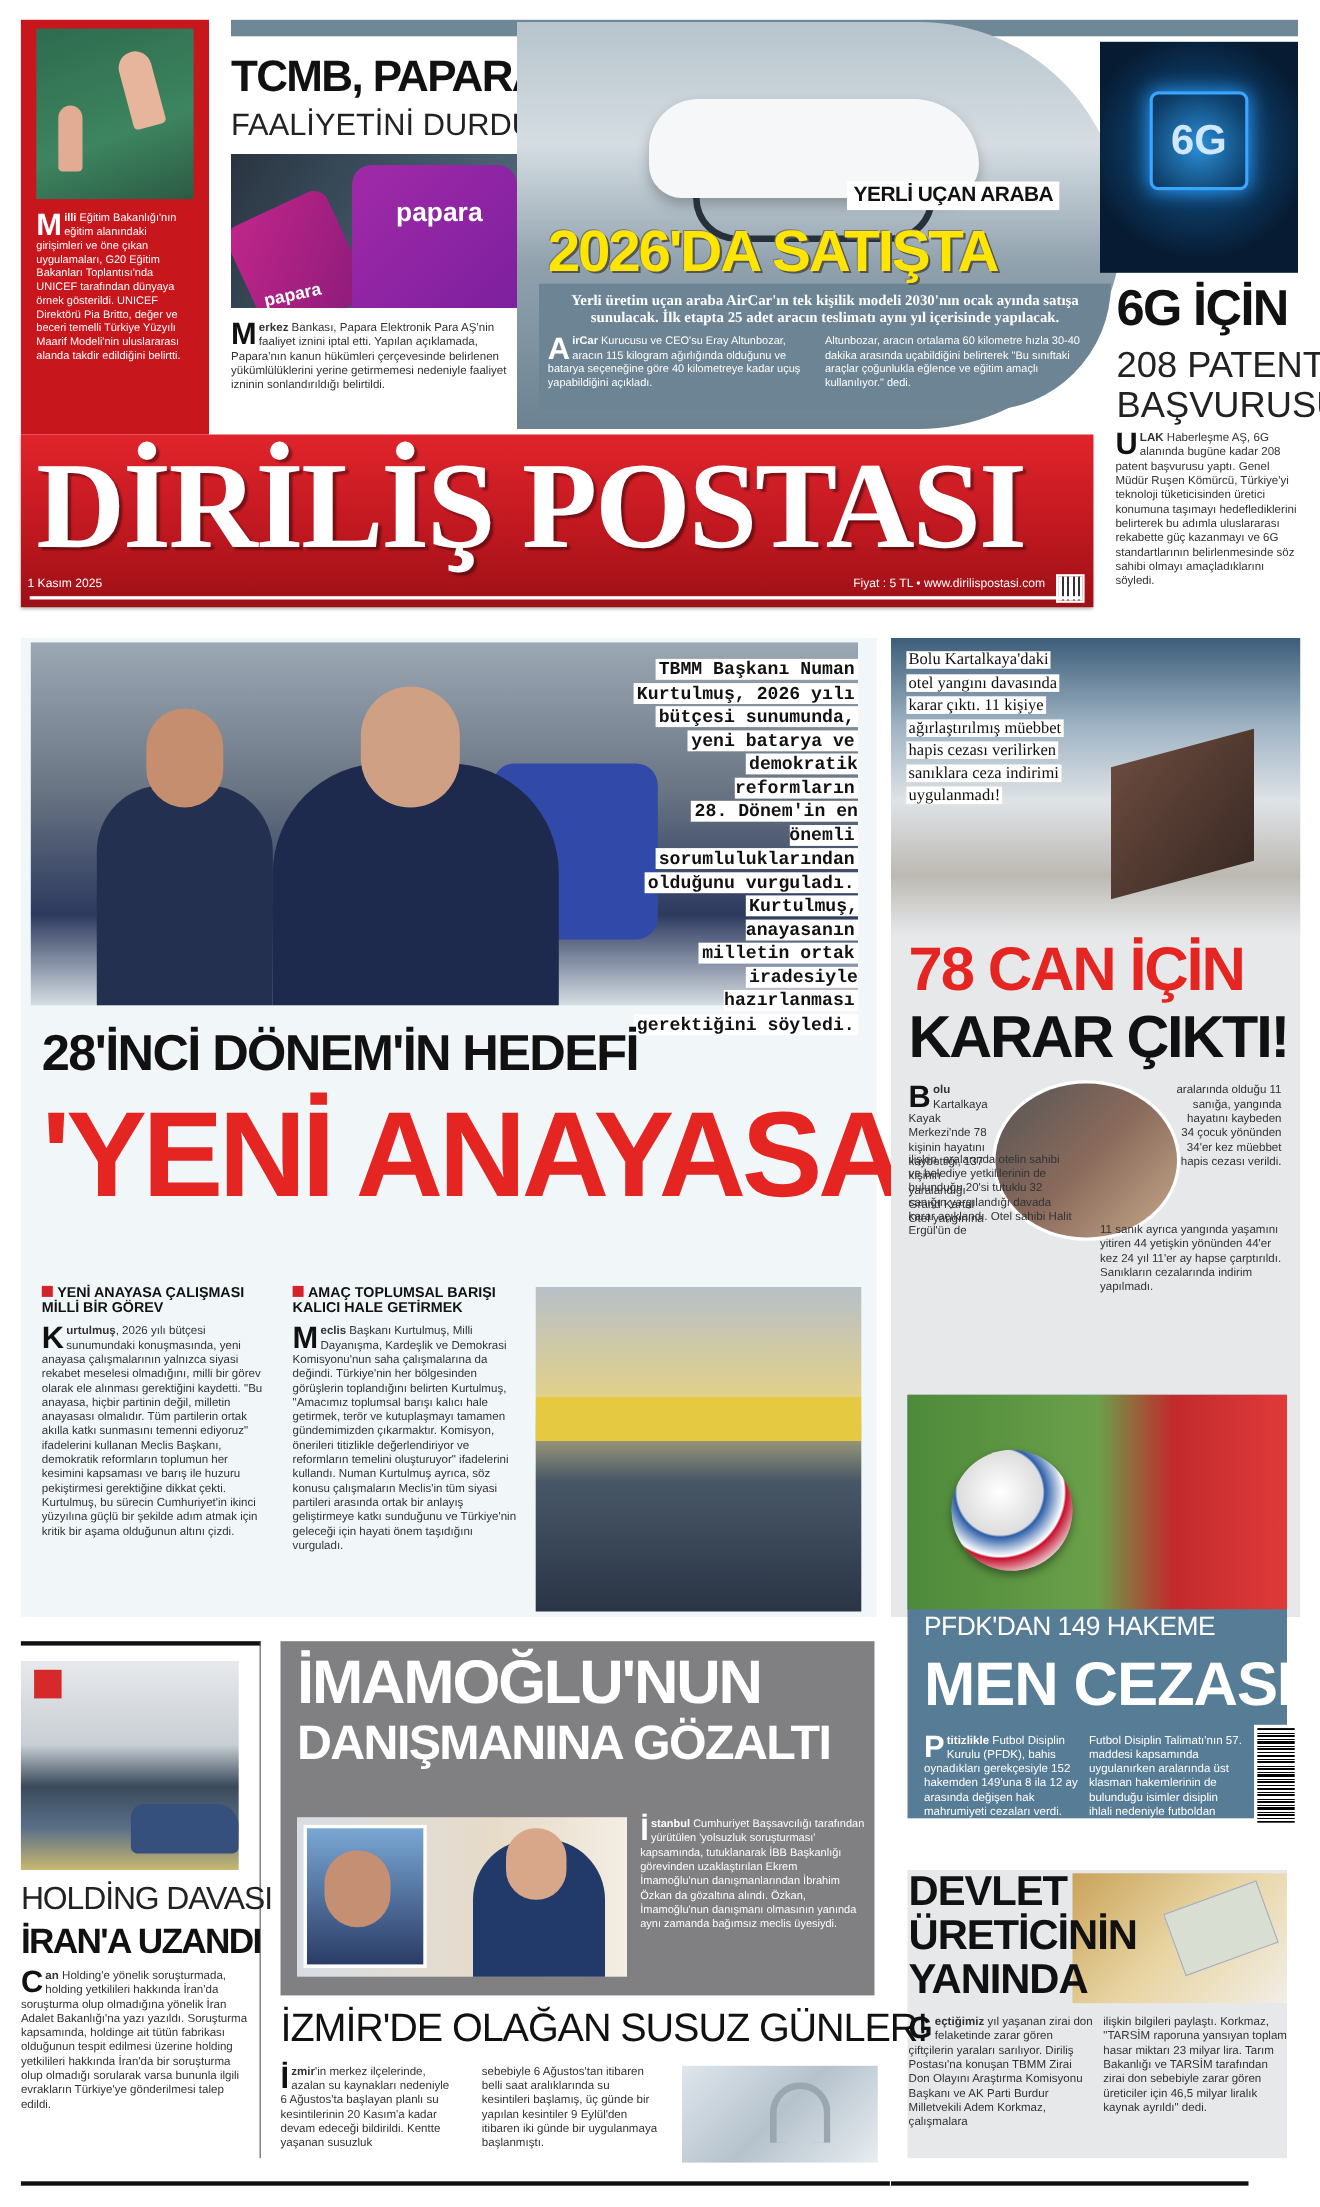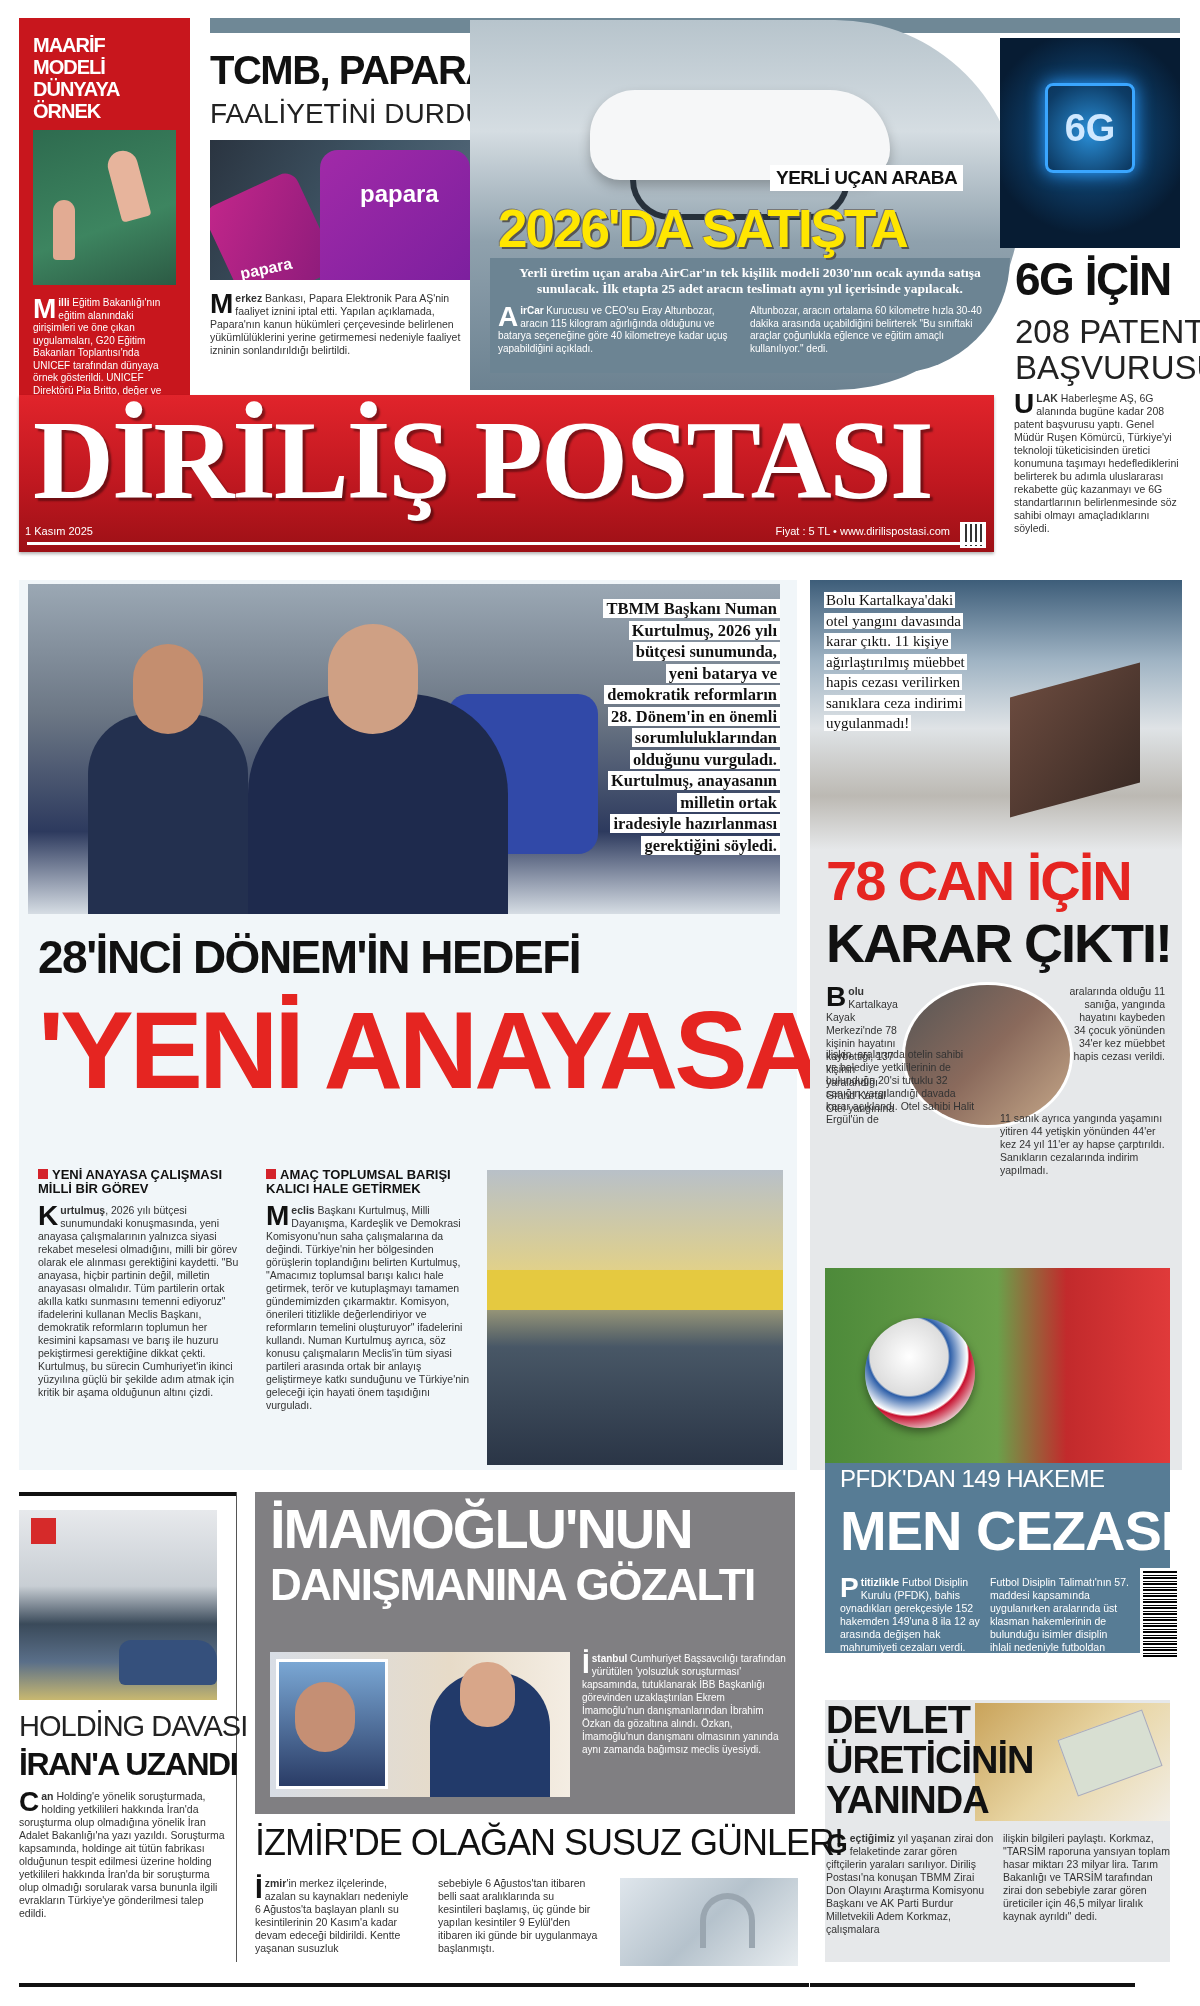--- a/index.html
+++ b/index.html
@@ -58,21 +58,21 @@
   #mast .rule{position:absolute;left:8px;right:10px;top:147px;height:3px;background:#fff}
 
   
   #main{left:19px;top:580px;width:778px;height:890px;background:#f1f6f9}
   #main-img{left:28px;top:584px;width:752px;height:330px;background:linear-gradient(180deg,#9ba8b4 0%,#6b7684 40%,#2d3a5e 75%,#d6dde4 100%);overflow:hidden}
   #main-img .p1{position:absolute;left:60px;top:130px;width:160px;height:200px;background:#23304f;border-radius:60px 60px 0 0}
   #main-img .p2{position:absolute;left:220px;top:110px;width:260px;height:220px;background:#1e2a4d;border-radius:100px 100px 0 0}
   #main-img .h1{position:absolute;left:105px;top:60px;width:70px;height:90px;background:#c48e6f;border-radius:35px}
   #main-img .h2{position:absolute;left:300px;top:40px;width:90px;height:110px;background:#cfa084;border-radius:45px}
   #main-img .chair{position:absolute;left:420px;top:110px;width:150px;height:160px;background:#3149a8;border-radius:20px}
-  #main-cap{left:570px;top:598px;width:210px;text-align:right;font-family:Liberation Serif, serif;font-weight:bold;font-size:16.5px;line-height:21.5px;color:#111}
+  #main-cap{left:570px;top:598px;width:210px;text-align:right;font-family:Liberation Mono, monospace;font-weight:bold;font-size:16.5px;line-height:21.5px;color:#111}
   #main-cap span{background:#fff;padding:0 3px}
   #main-h1{left:38px;top:930px;font-size:46px;font-weight:900;color:#111;letter-spacing:-1.5px;white-space:nowrap}
   #main-h2{left:38px;top:990px;font-size:110px;font-weight:900;color:#e52521;letter-spacing:-4px;white-space:nowrap;line-height:120px}
   .sub-h{font-size:13px;font-weight:bold;line-height:14px;color:#111}
   .sub-h .sq{display:inline-block;width:10px;height:10px;background:#d4232b;margin-right:4px;vertical-align:0}
   #col1{left:38px;top:1168px;width:210px}
   #col2{left:266px;top:1168px;width:210px}
   #col-img{left:487px;top:1170px;width:296px;height:295px;background:linear-gradient(180deg,#b8c0c8,#e2d188 35%,#485766 60%,#2a3546);overflow:hidden}
   #col-img .desk{position:absolute;left:0;top:100px;width:296px;height:40px;background:#e5c940}
 
@@ -140,21 +140,20 @@
   #izmir-h{left:255px;top:1822px;font-size:36px;font-weight:400;color:#111;letter-spacing:-1px;white-space:nowrap}
   #izmir-p1{left:255px;top:1877px;width:160px}
   #izmir-p2{left:438px;top:1877px;width:160px}
   #izmir-img{left:620px;top:1878px;width:178px;height:88px;background:linear-gradient(135deg,#dfe6ec,#b5c2cc 50%,#e8edf0);overflow:hidden}
   #izmir-img .tap{position:absolute;left:80px;top:15px;width:55px;height:55px;border:6px solid #9aa6b0;border-radius:40px 40px 0 0;border-bottom:none}
 </style>
 </head>
 <body>
 
 <div id="maarif" class="abs">
-  <h2>MAARİF MODELİ DÜNYAYA ÖRNEK</h2>
   <div class="img"></div>
   <p><span class="drop">M</span><b>illi</b><span> Eğitim Bakanlığı'nın eğitim alanındaki girişimleri ve öne çıkan uygulamaları, G20 Eğitim Bakanları Toplantısı'nda UNICEF tarafından dünyaya örnek gösterildi. UNICEF Direktörü Pia Britto, değer ve beceri temelli Türkiye Yüzyılı Maarif Modeli'nin uluslararası alanda takdir edildiğini belirtti.</span></p>
 </div>
 
 <div id="topbar" class="abs"></div>
 
 <div id="tcmb-h1" class="abs">TCMB, PAPARA'NIN</div>
 <div id="tcmb-h2" class="abs">FAALİYETİNİ DURDURDU</div>
 <div id="tcmb-img" class="abs">
   <div class="ph1"></div>

